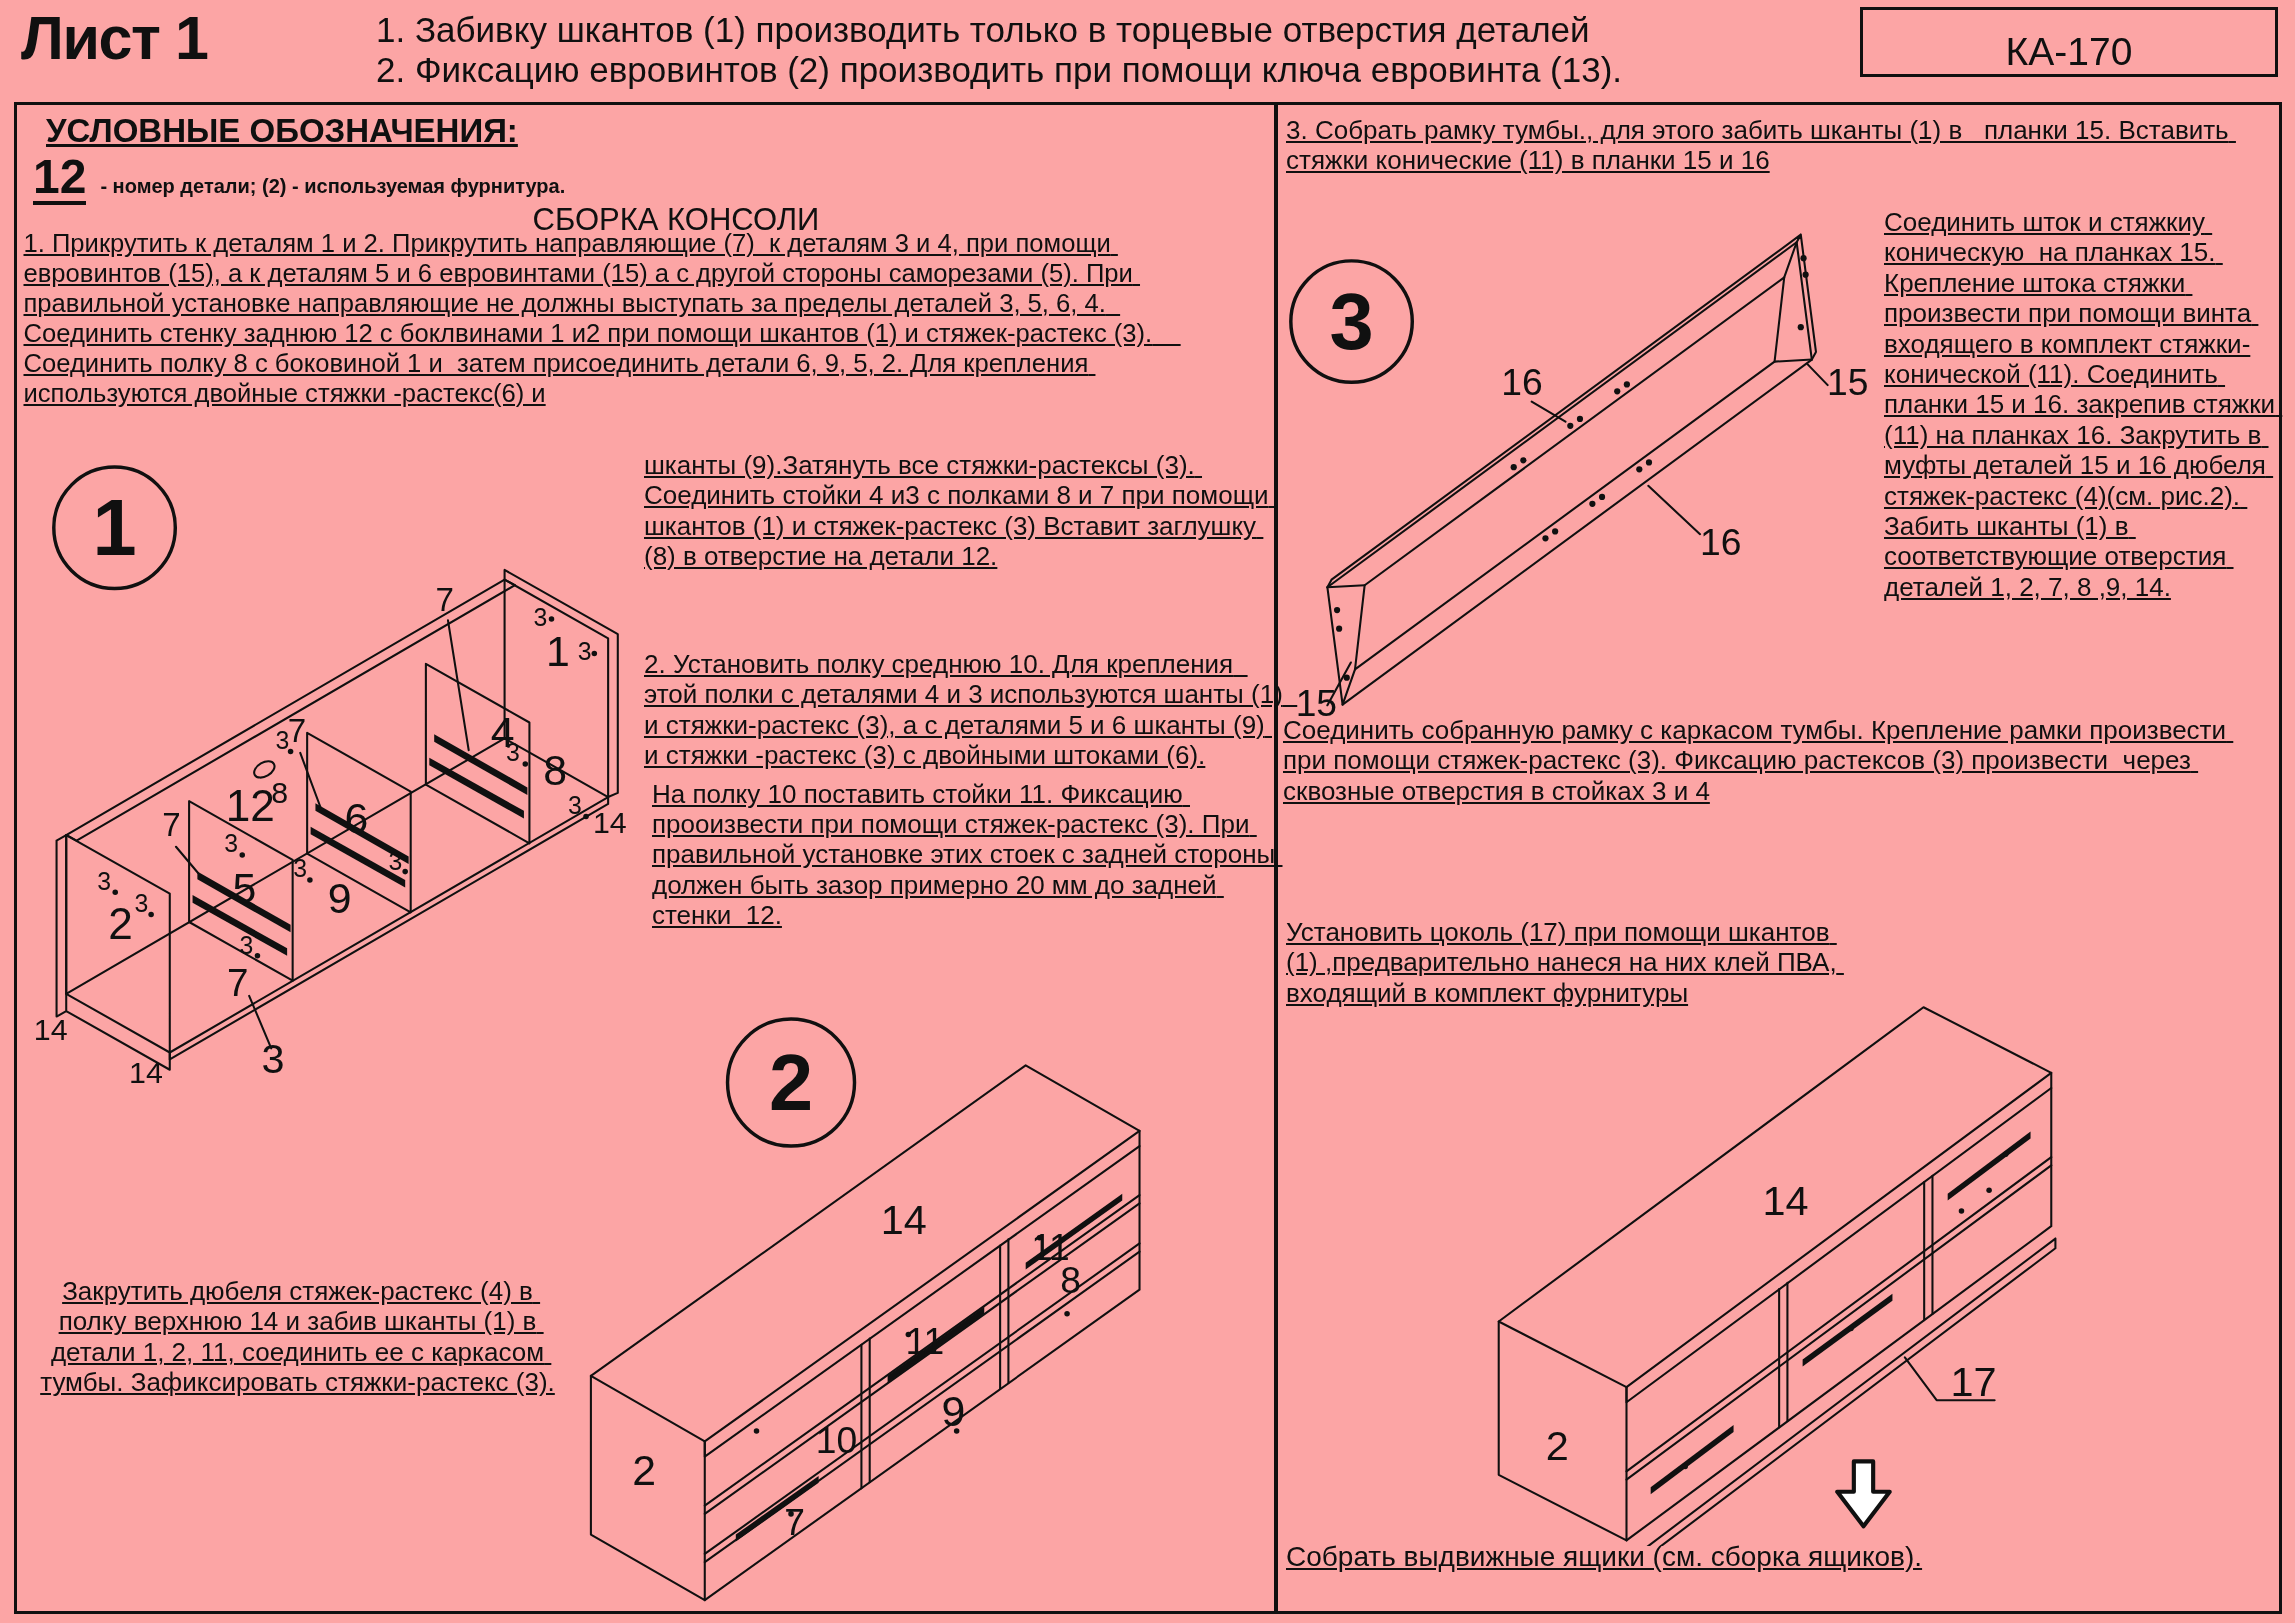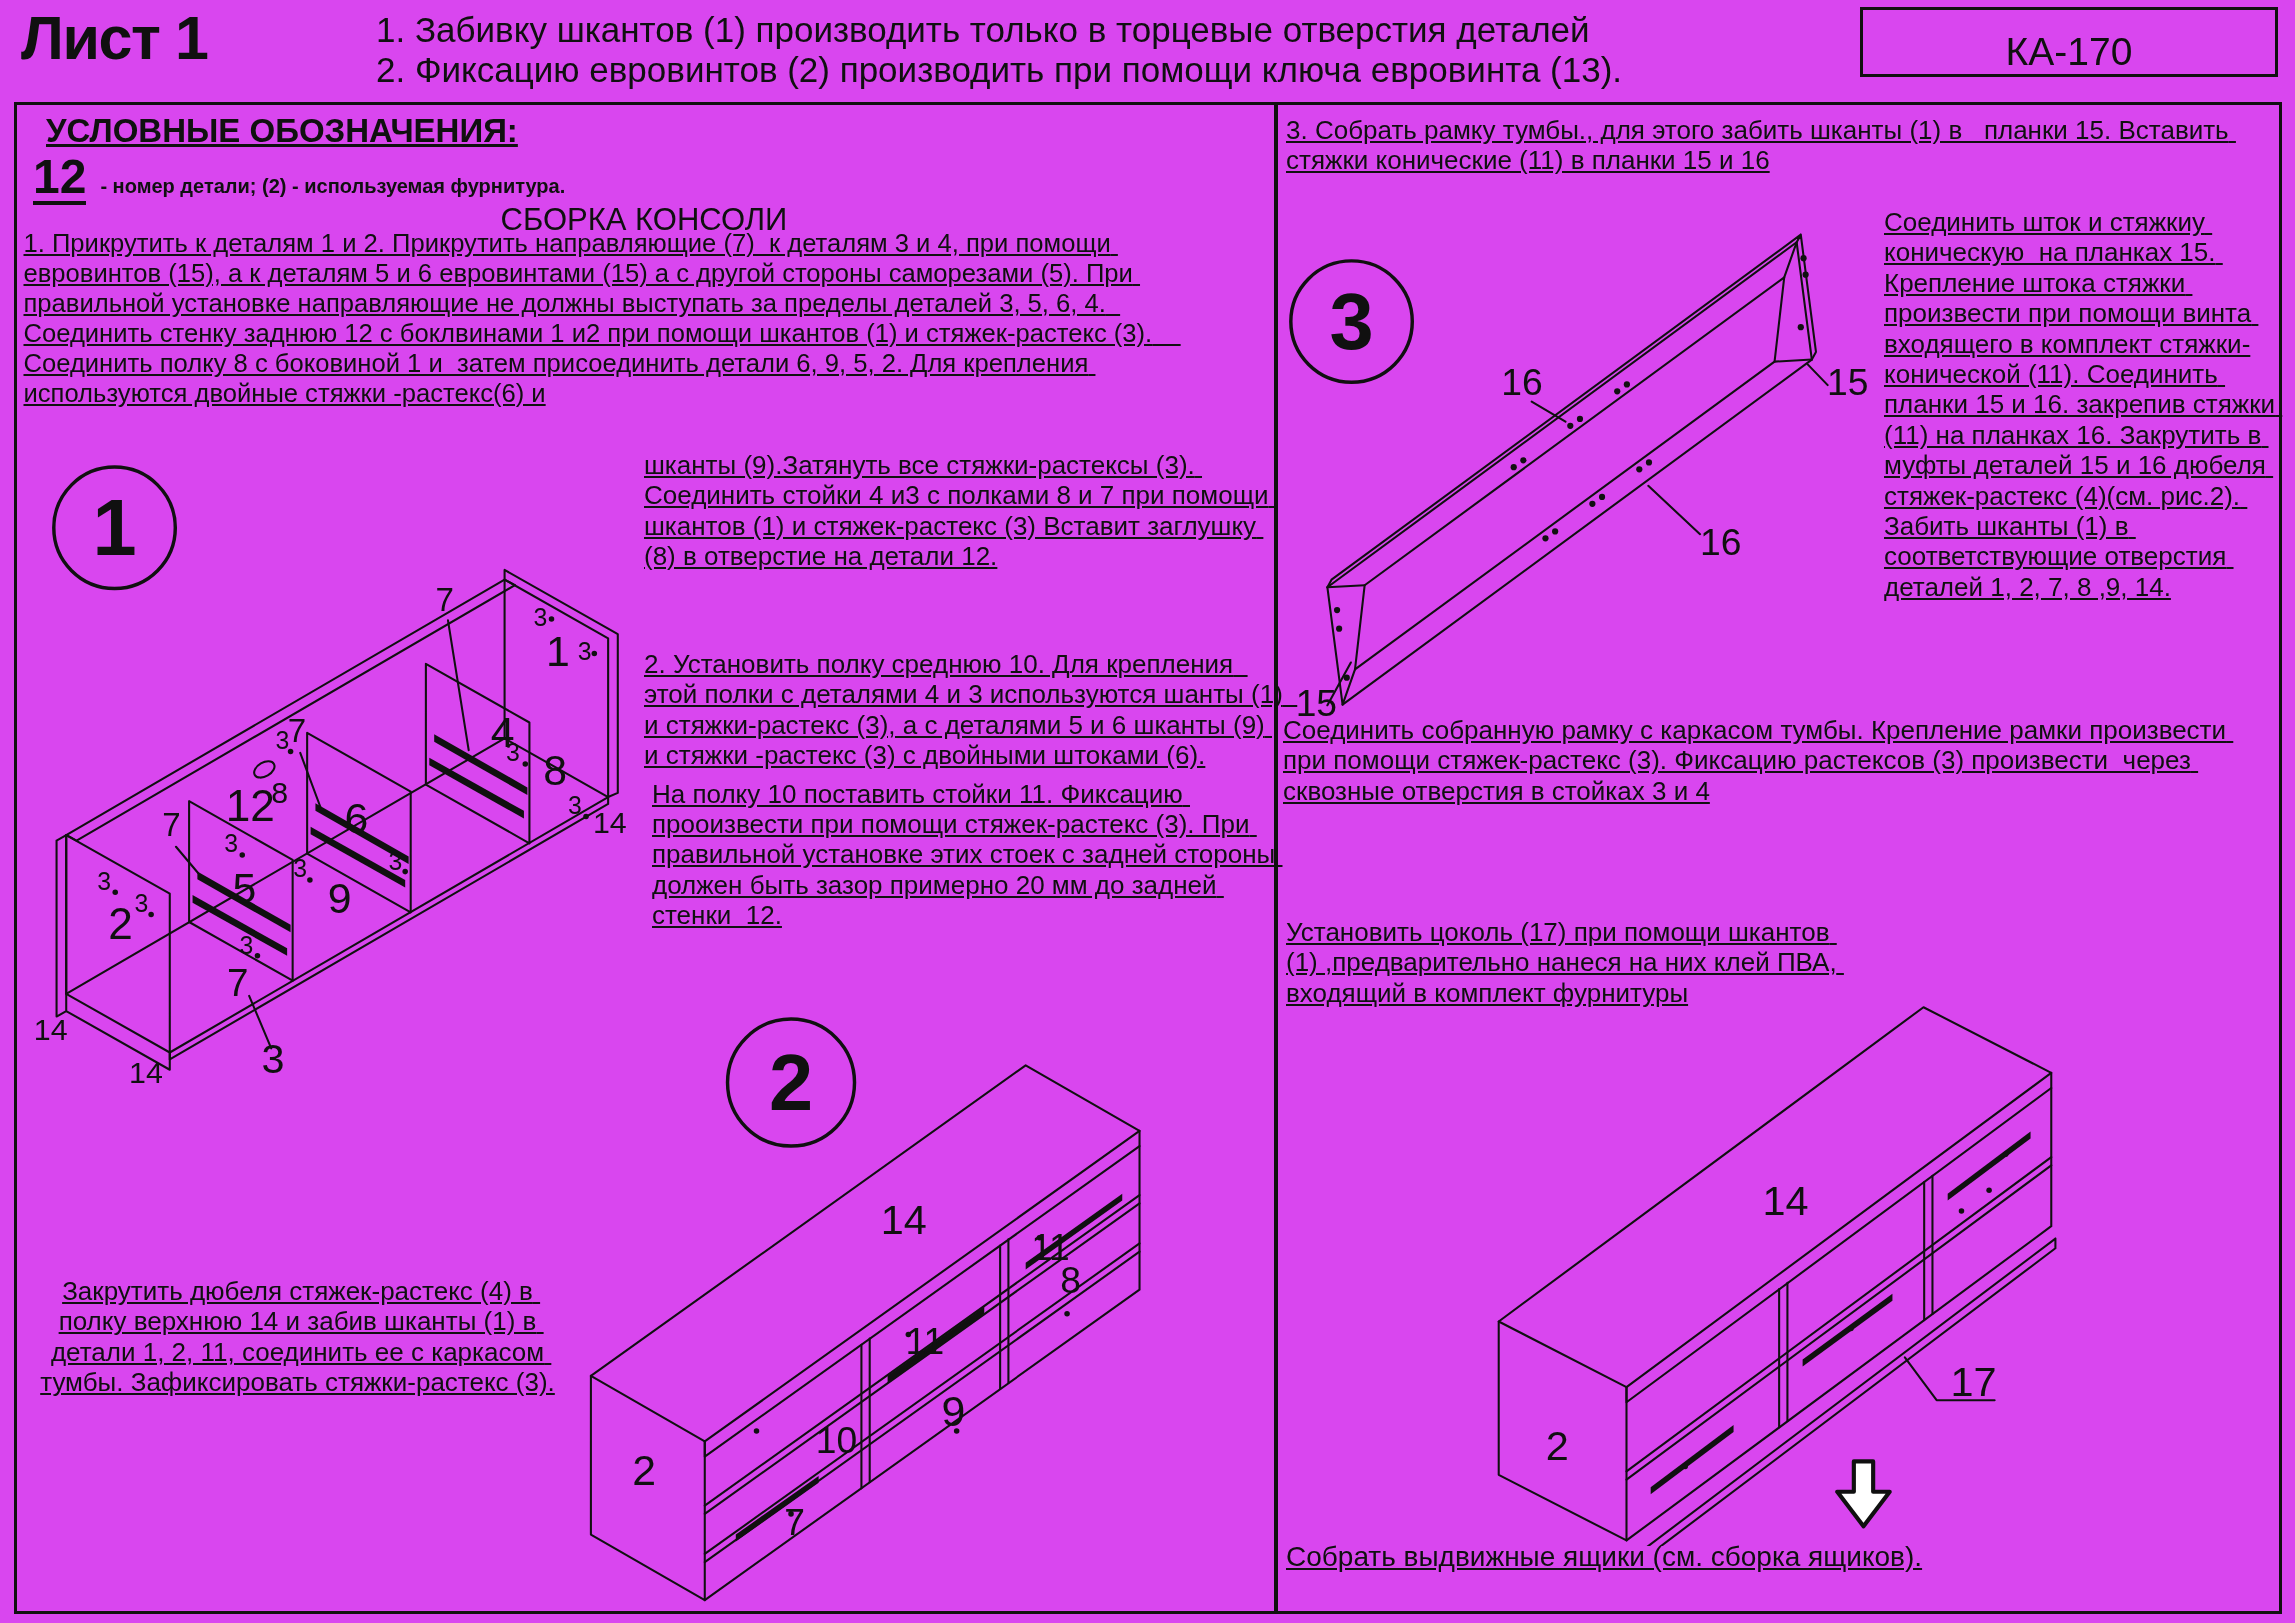--- a/index.html
+++ b/index.html
@@ -1,29 +1,29 @@
 <!DOCTYPE html>
 <html style="font-size:11px"><head>
 <meta charset="utf-8">
 <style>
   html,body{margin:0;padding:0;background:#e8e8e6;}
-  .page{position:relative;width:2295px;height:1624px;background:#d946ef;overflow:hidden;
+  .page{position:relative;width:2295px;height:1624px;background:#fca5a5;overflow:hidden;
         font-family:"Liberation Sans",sans-serif;color:#101010;}
   .t{position:absolute;font-size:26px;line-height:1.17;color:#101010;white-space:pre-wrap;text-decoration:underline;}
   .bold{font-weight:700;}
   .sheet-title{position:absolute;left:21px;top:2.8px;font-size:61px;font-weight:700;letter-spacing:-1.4px;}
   .note{position:absolute;left:376px;font-size:35px;}
   .model-box{position:absolute;left:1860px;top:7px;width:412px;height:64px;border:3.5px solid #101010;
              display:flex;align-items:flex-end;justify-content:center;font-size:39px;}
   .frame{position:absolute;left:14px;top:102px;width:2268px;height:1512px;border:3.5px solid #101010;box-sizing:border-box;}
   .vdiv{position:absolute;left:1274px;top:102px;width:3.5px;height:1512px;background:#101010;}
   .legend-row{position:absolute;left:33px;top:153px;display:flex;align-items:baseline;}
   .legend-num{font-size:48px;font-weight:700;border-bottom:4.1px solid #101010;line-height:1;}
   .legend-txt{font-size:20px;font-weight:700;margin-left:14px;}
-  .section-title{position:absolute;left:14px;top:202px;width:1260px;text-align:center;font-size:31px;}
+  .section-title{position:absolute;left:14px;top:202px;width:1260px;text-align:center;font-size:31px;padding-left:32px;}
   .fig{position:absolute;}
   svg .ln{stroke:#101010;stroke-width:3;fill:none;stroke-linejoin:round;stroke-linecap:round;}
   svg .fl{fill:#101010;stroke:none;}
   svg text{font-family:"Liberation Sans",sans-serif;fill:#101010;}
 </style>
 </head>
 <body>
 
 <div class="page">
 

